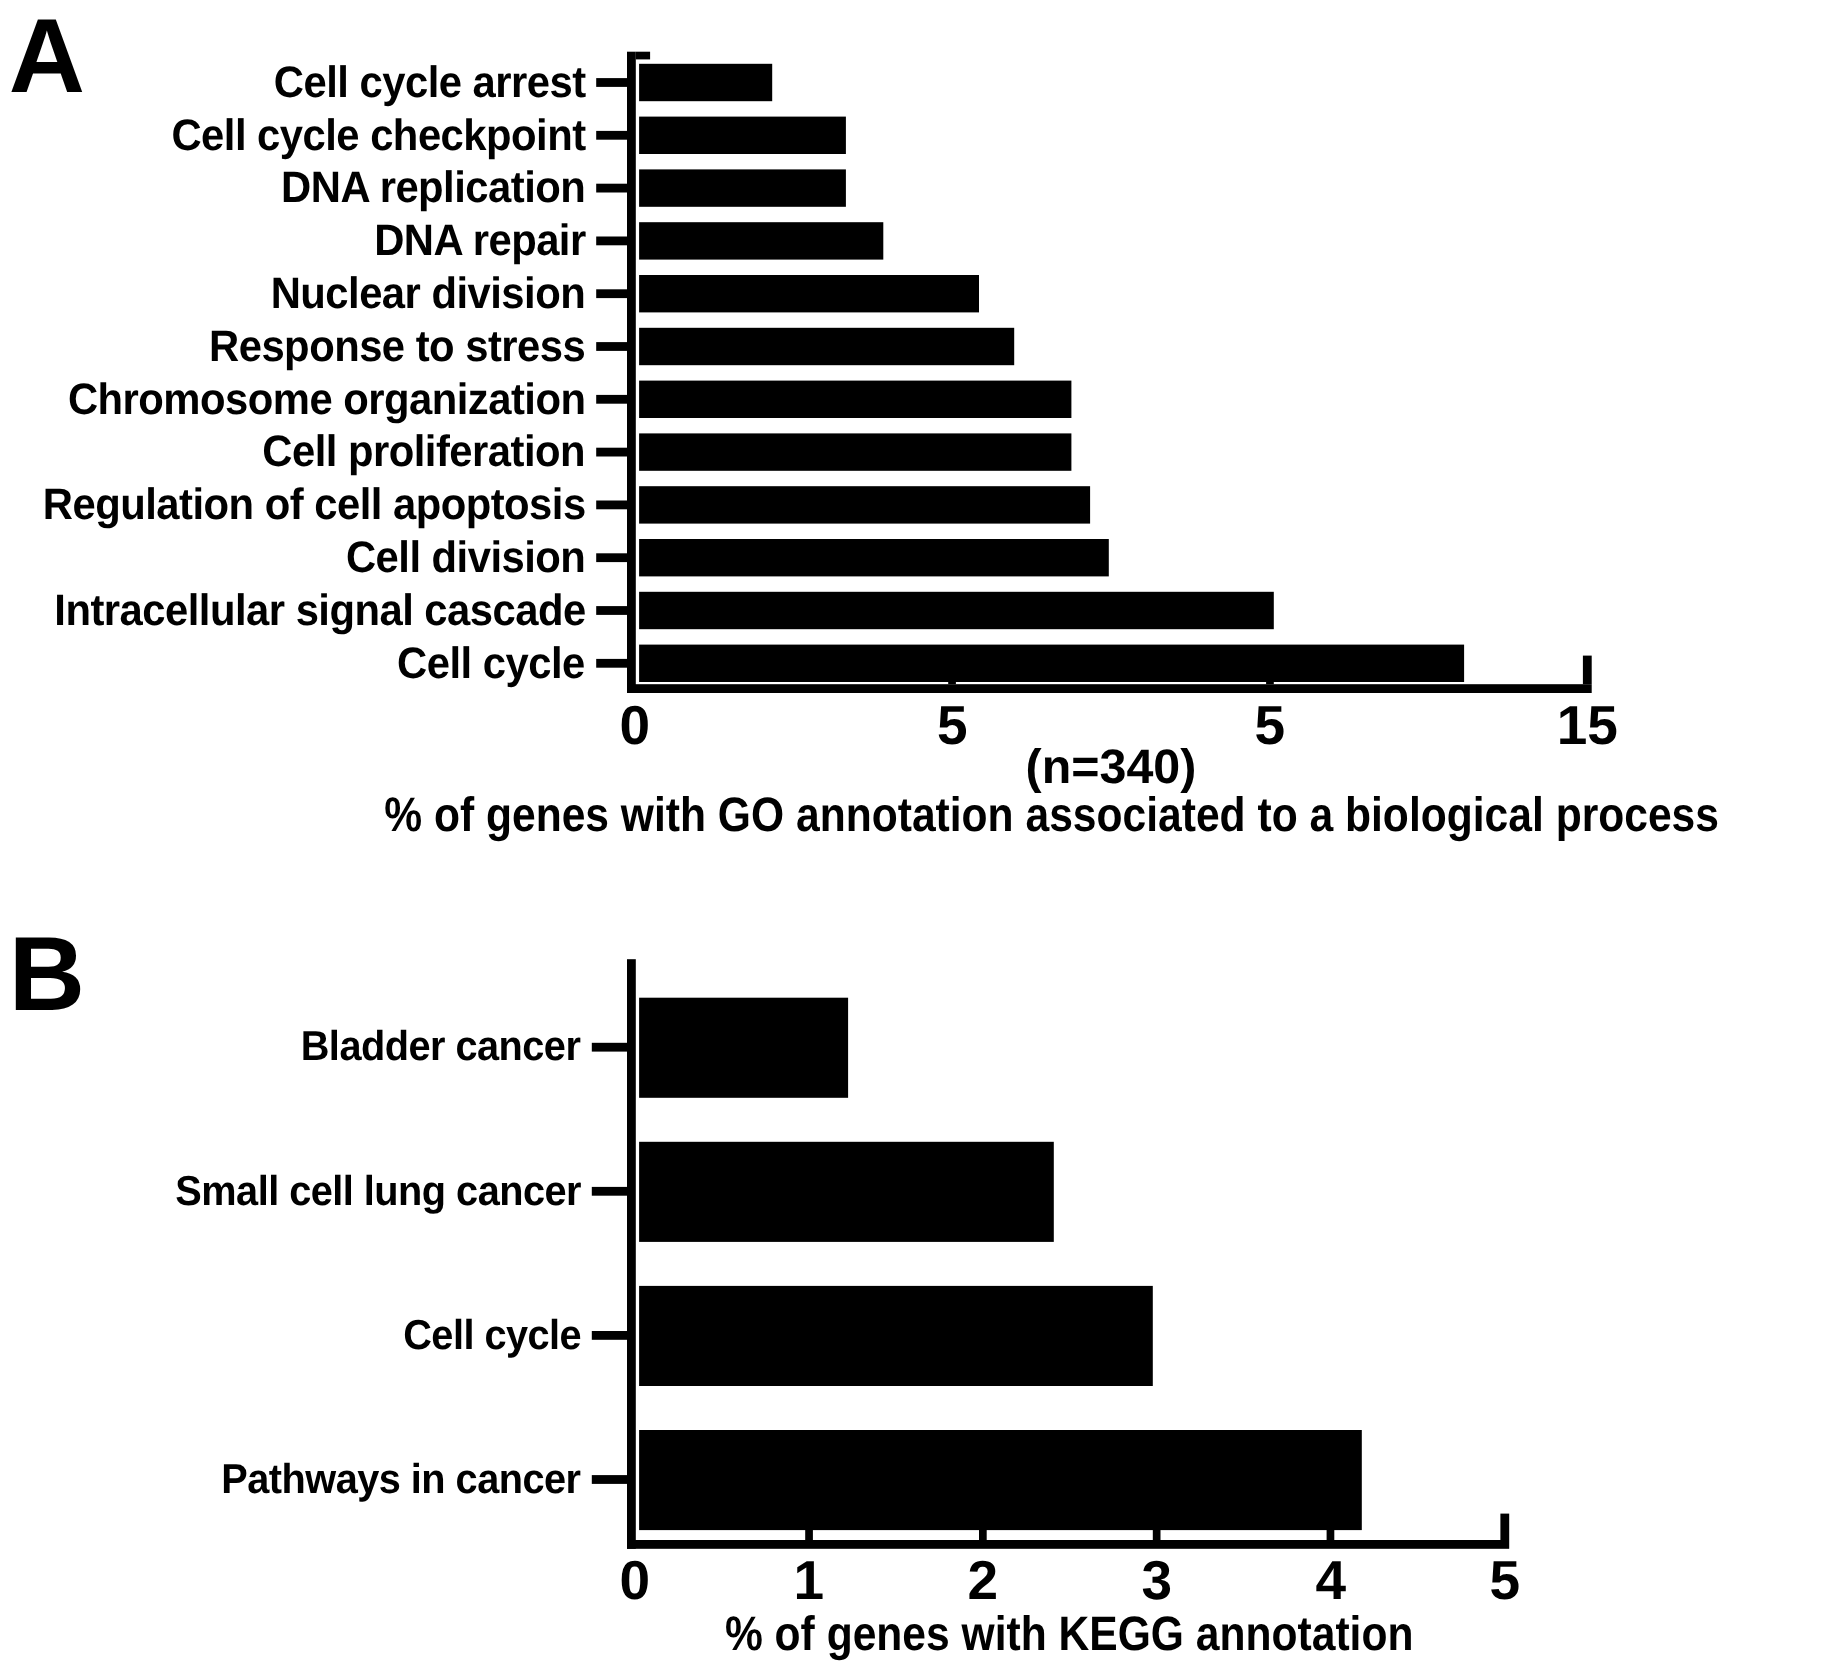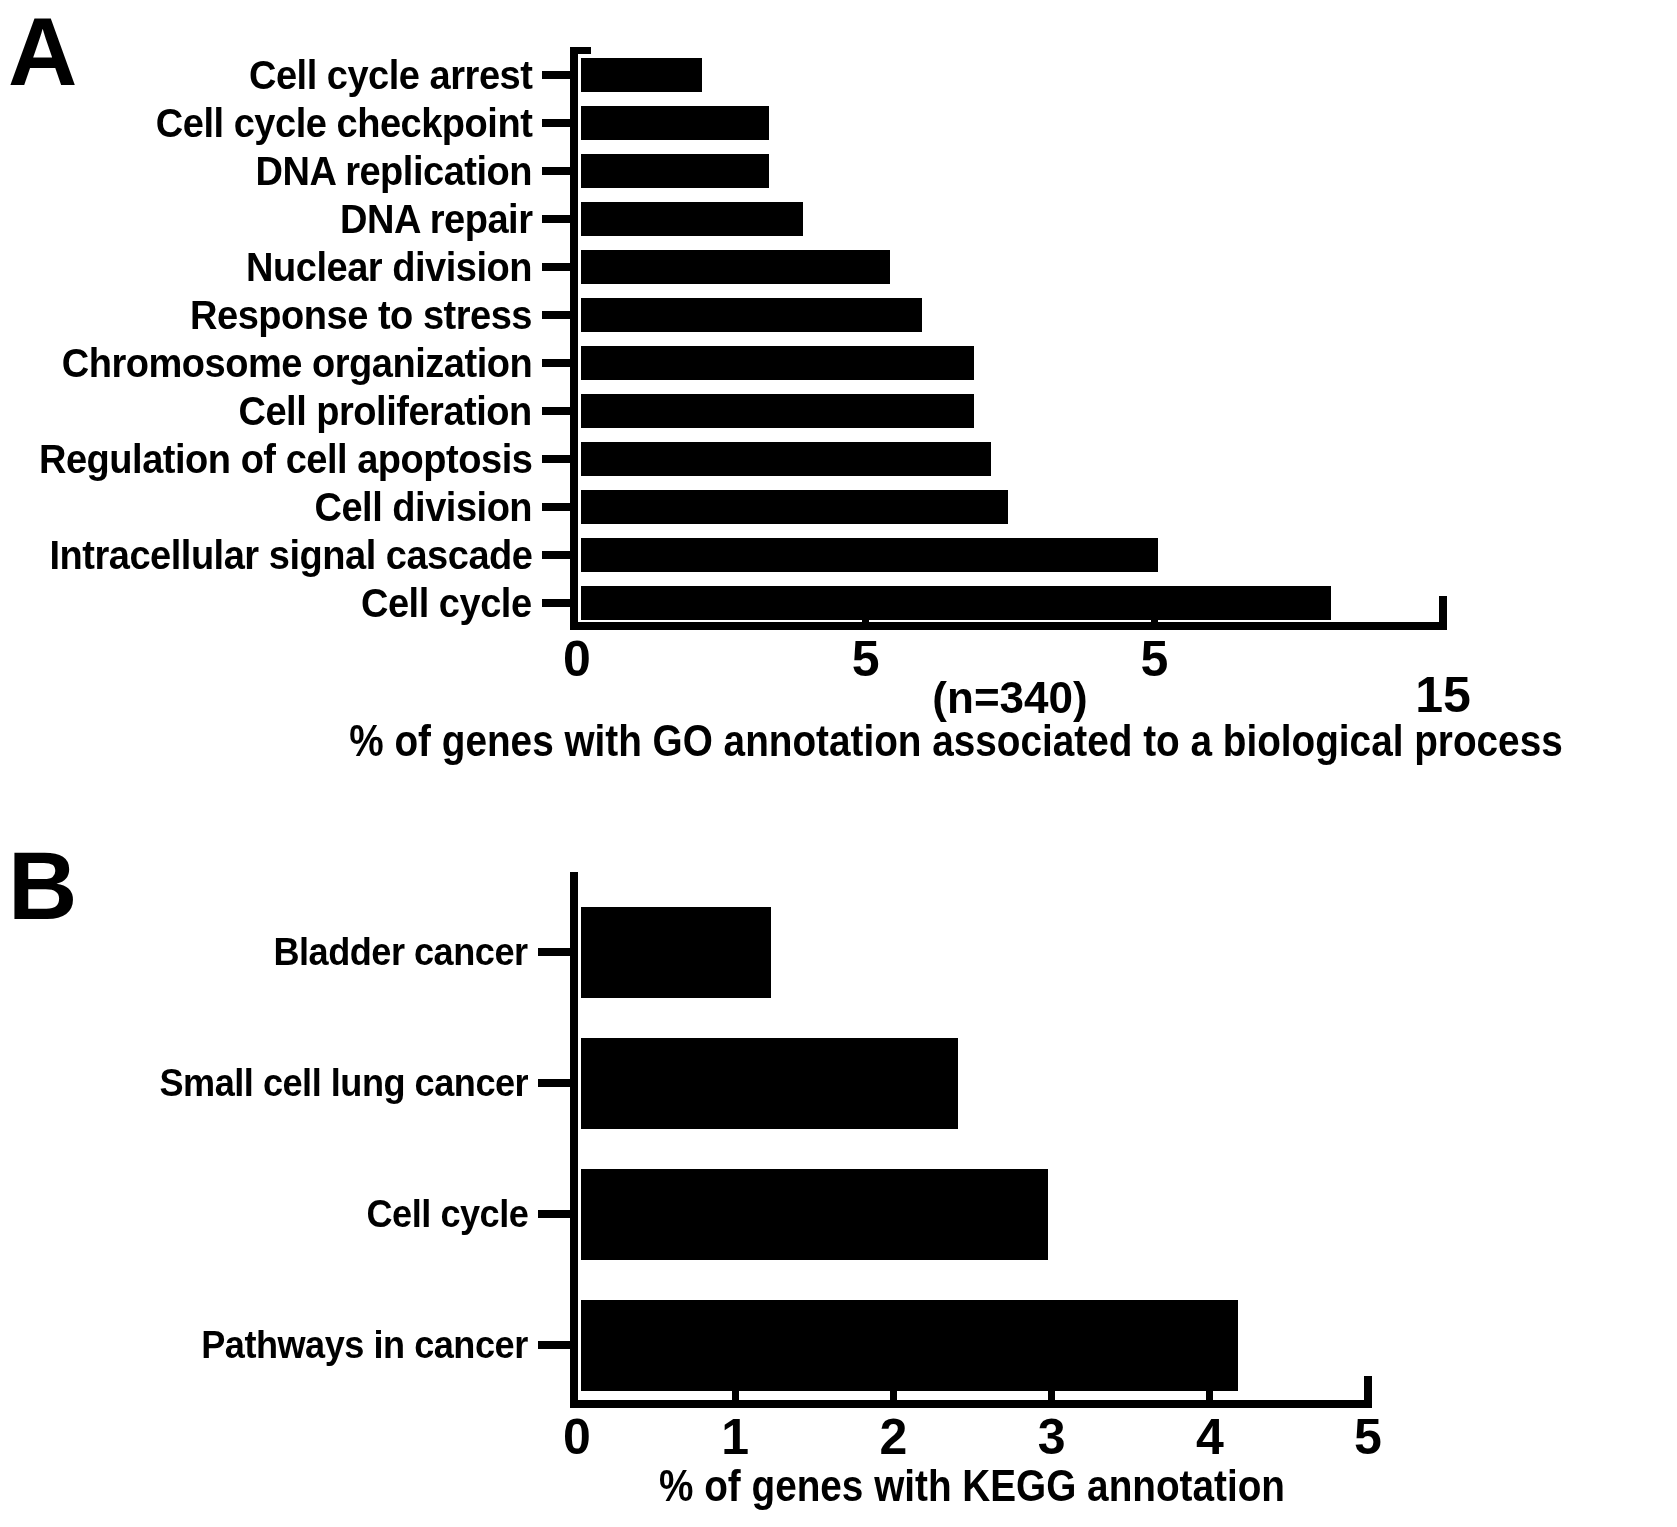--- a/index.html
+++ b/index.html
@@ -90,21 +90,21 @@
         <div class="cat-label" style="right: 1145px; top: 555px; font-size: 40px;">Intracellular signal cascade</div>
         <div class="bar" style="left: 581px; top: 586px; width: 750px; height: 34px;"></div>
         <div class="axis" style="left: 542px; top: 599px; width: 28px; height: 8px;"></div>
         <div class="cat-label" style="right: 1145px; top: 603px; font-size: 40px;">Cell cycle</div>
         <div class="tick-label" style="left: 577px; top: 634px; font-size: 50px;">0</div>
         <div class="axis" style="left: 862.15px; top: 608px; width: 7px; height: 14px;"></div>
         <div class="tick-label" style="left: 865.65px; top: 634px; font-size: 50px;">5</div>
         <div class="axis" style="left: 1150.8px; top: 608px; width: 7px; height: 14px;"></div>
         <div class="tick-label" style="left: 1154.3px; top: 634px; font-size: 50px;">5</div>
         <div class="axis" style="left: 1438.95px; top: 596px; width: 8px; height: 26px;"></div>
-        <div class="tick-label" style="left: 1442.95px; top: 634px; font-size: 50px; margin-top: 36px;">15</div>
+        <div class="tick-label" style="left: 1442.95px; top: 634px; font-size: 50px;">15</div>
         <div class="tick-label" style="left: 1010px; top: 676px; font-size: 44px;">(n=340)</div>
         <div class="xlabel" style="left: 956px; top: 719px; font-size: 44px;">% of genes with GO annotation associated to a biological process</div>
       </div>
   </section>
 
   <section>
     <div class="panel-letter" style="left:8px; top:838px;">B</div>
     <div id="chart-b">
         <div class="axis" style="left: 570px; top: 872px; width: 8px; height: 536px;"></div>
         <div class="axis" style="left: 570px; top: 1400px; width: 802px; height: 8px;"></div>

